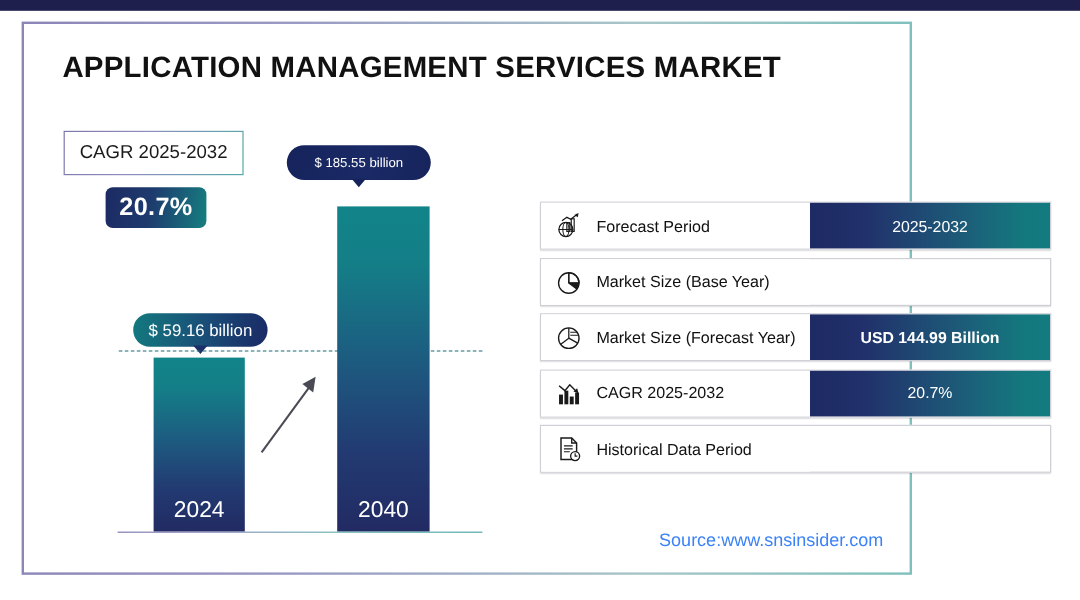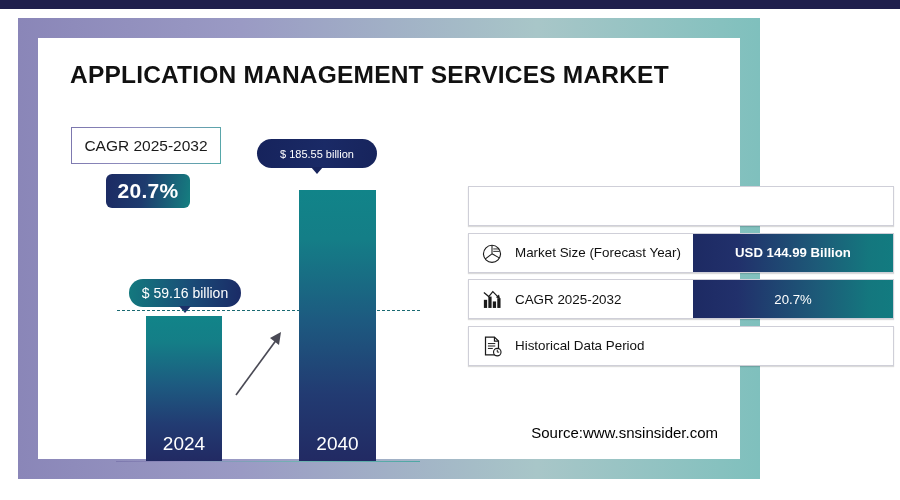--- a/index.html
+++ b/index.html
@@ -23,21 +23,21 @@
     background: #1f1f4d;
   }
 
   
   #frame {
     position: absolute;
     left: 18px; top: 18px;
     width: 742px; height: 461px;
     box-sizing: border-box;
     background: #ffffff;
-    padding: 20px;
+    padding: 2px;
     background-image: linear-gradient(90deg, #8a86b8 0%, #9a9ac4 30%, #a8c6c8 70%, #7fc0bd 100%);
   }
   #frame-inner {
     width: 100%; height: 100%;
     background: #ffffff;
     position: relative;
   }
 
   
   #title {
@@ -223,21 +223,21 @@
     font-size: 13.2px;
     white-space: nowrap;
   }
   .info-value.bold { font-weight: bold; }
 
   
   #source {
     position: absolute;
     right: 22px; bottom: 18px;
     font-size: 15px;
-    color: #000000;
+    color: #3b82f6;
     white-space: nowrap;
   }
 </style>
 </head>
 <body>
 
 <div id="top-strip"></div>
 
 <div id="frame">
   <div id="frame-inner">
@@ -278,22 +278,54 @@
       <svg id="growth-arrow" viewBox="0 0 70 80">
         <line x1="8" y1="72" x2="49" y2="16" stroke="#4a4a55" stroke-width="1.7"></line>
         <polygon points="53,9 51,22 42,15" fill="#4a4a55"></polygon>
       </svg>
 
       <div id="axis"></div>
     </div>
 
     <div id="info-table">
 
-
-      <div class="info-row">
+      <div class="info-row">
+        <div class="info-label-cell">
+          <span class="info-icon">
+            <svg viewBox="0 0 32 32" width="26" height="26">
+              <circle cx="13" cy="20" r="7.2" fill="none" stroke="#1a1a1a" stroke-width="1.3"></circle>
+              <ellipse cx="13" cy="20" rx="3.1" ry="7.2" fill="none" stroke="#1a1a1a" stroke-width="1.1"></ellipse>
+              <line x1="5.8" y1="20" x2="20.2" y2="20" stroke="#1a1a1a" stroke-width="1.1"></line>
+              <rect x="14" y="13" width="3" height="9" fill="none" stroke="#1a1a1a" stroke-width="1.2"></rect>
+              <rect x="18.5" y="9" width="3" height="13" fill="none" stroke="#1a1a1a" stroke-width="1.2"></rect>
+              <polyline points="9,11 14,7.5 18,9.5 25,4" fill="none" stroke="#1a1a1a" stroke-width="1.3"></polyline>
+              <polygon points="26,3 25.2,7.4 21.8,5.2" fill="#1a1a1a"></polygon>
+            </svg>
+          </span>
+          <span class="info-label">Forecast Period</span>
+        </div>
+        <div class="info-value-cell">
+          <span class="info-value">2025-2032</span>
+        </div>
+      </div>
+
+      <div class="info-row">
+        <div class="info-label-cell">
+          <span class="info-icon">
+            <svg viewBox="0 0 32 32" width="26" height="26">
+              <circle cx="16" cy="17" r="10.5" fill="none" stroke="#1a1a1a" stroke-width="1.4"></circle>
+              <line x1="16" y1="17" x2="16" y2="6.5" stroke="#1a1a1a" stroke-width="1.3"></line>
+              <line x1="16" y1="17" x2="26.5" y2="17" stroke="#1a1a1a" stroke-width="1.3"></line>
+              <path d="M16 17 L16 6.5 A10.5 10.5 0 0 1 26.5 17 Z" fill="none" stroke="#1a1a1a" stroke-width="1.2"></path>
+              <line x1="16" y1="17" x2="24.5" y2="23.5" stroke="#1a1a1a" stroke-width="1.3"></line>
+              <path d="M16 17 L26.5 17 A10.5 10.5 0 0 1 24.5 23.5 Z" fill="#1a1a1a"></path>
+            </svg>
+          </span>
+          <span class="info-label">Market Size (Base Year)</span>
+        </div>
       </div>
 
       <div class="info-row">
         <div class="info-label-cell">
           <span class="info-icon">
             <svg viewBox="0 0 32 32" width="26" height="26">
               <circle cx="16" cy="17" r="10.5" fill="none" stroke="#1a1a1a" stroke-width="1.4"></circle>
               <line x1="16" y1="17" x2="16" y2="6.5" stroke="#1a1a1a" stroke-width="1.3"></line>
               <line x1="16" y1="17" x2="25.5" y2="22.3" stroke="#1a1a1a" stroke-width="1.3"></line>
               <line x1="16" y1="17" x2="7.5" y2="23.5" stroke="#1a1a1a" stroke-width="1.3"></line>

